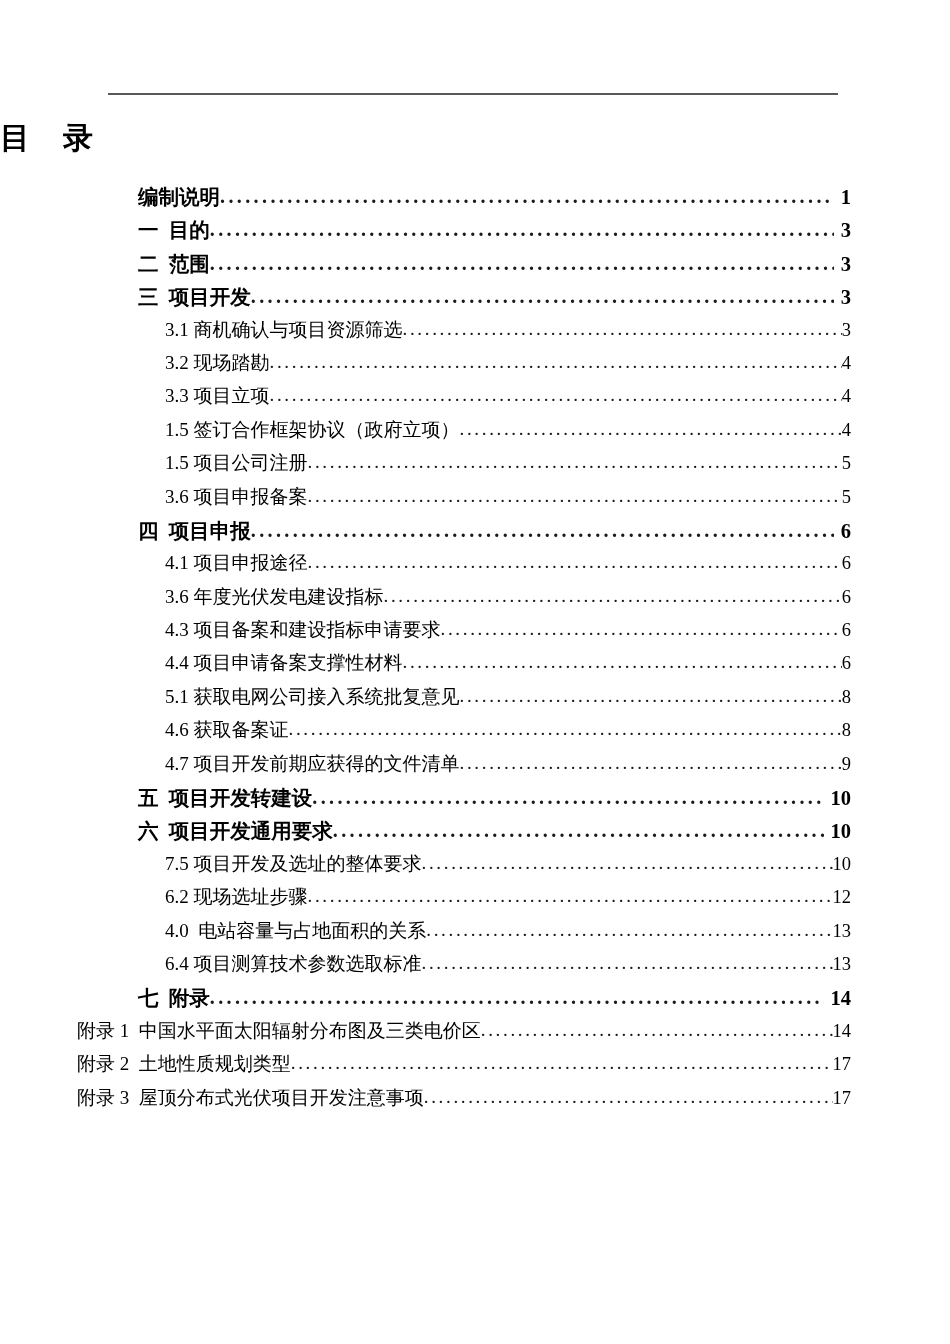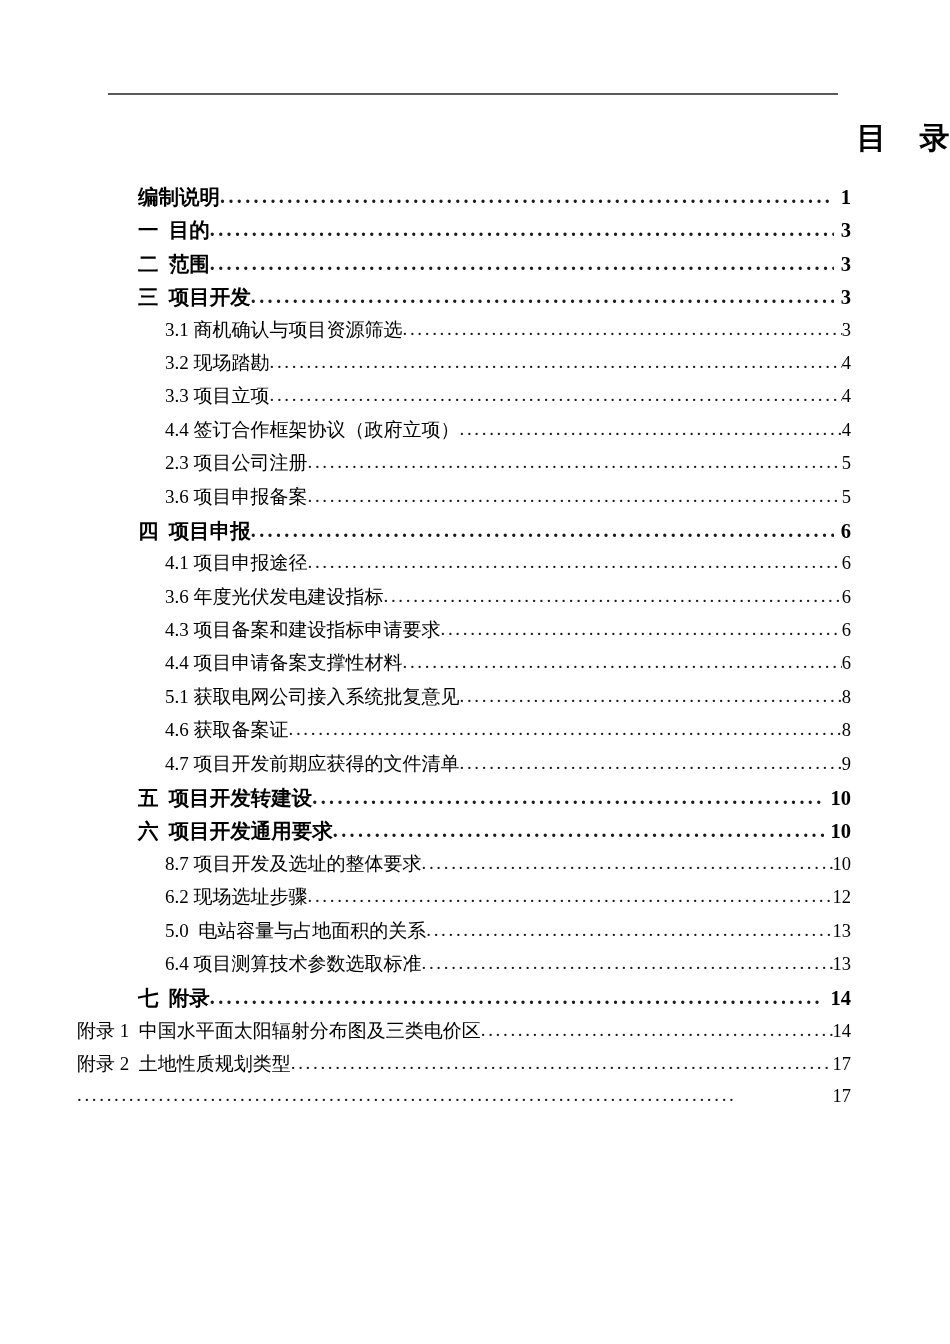--- a/index.html
+++ b/index.html
@@ -26,21 +26,21 @@
     height: 2px;
     background: #595959;
   }
 
   
   .toc-title {
     position: absolute;
     left: 0;
     top: 118px;
     width: 950px;
-    text-align: right;
+    text-align: left;
     font-size: 30px;
     font-weight: bold;
     letter-spacing: 0.02em;
     line-height: 40px;
     white-space: pre;
   }
 
   
   .toc-list {
     position: absolute;
@@ -131,36 +131,36 @@
   <div class="toc-title">目    录</div>
 
   <div class="toc-list" id="toc-list">
       <div class="toc-entry lvl1"><span class="label">编制说明</span><span class="leader">.........................................................................................</span><span class="page-no">1</span></div>
       <div class="toc-entry lvl1"><span class="label">一  目的</span><span class="leader">.........................................................................................</span><span class="page-no">3</span></div>
       <div class="toc-entry lvl1"><span class="label">二  范围</span><span class="leader">.........................................................................................</span><span class="page-no">3</span></div>
       <div class="toc-entry lvl1"><span class="label">三  项目开发</span><span class="leader">.........................................................................................</span><span class="page-no">3</span></div>
       <div class="toc-entry lvl2"><span class="label">3.1 商机确认与项目资源筛选</span><span class="leader">.........................................................................................</span><span class="page-no">3</span></div>
       <div class="toc-entry lvl2"><span class="label">3.2 现场踏勘</span><span class="leader">.........................................................................................</span><span class="page-no">4</span></div>
       <div class="toc-entry lvl2"><span class="label">3.3 项目立项</span><span class="leader">.........................................................................................</span><span class="page-no">4</span></div>
-      <div class="toc-entry lvl2"><span class="label">4.4 签订合作框架协议（政府立项）</span><span class="leader">.........................................................................................</span><span class="page-no">4</span></div>
-      <div class="toc-entry lvl2"><span class="label">2.3 项目公司注册</span><span class="leader">.........................................................................................</span><span class="page-no">5</span></div>
+      <div class="toc-entry lvl2"><span class="label">1.5 签订合作框架协议（政府立项）</span><span class="leader">.........................................................................................</span><span class="page-no">4</span></div>
+      <div class="toc-entry lvl2"><span class="label">1.5 项目公司注册</span><span class="leader">.........................................................................................</span><span class="page-no">5</span></div>
       <div class="toc-entry lvl2"><span class="label">3.6 项目申报备案</span><span class="leader">.........................................................................................</span><span class="page-no">5</span></div>
       <div class="toc-entry lvl1"><span class="label">四  项目申报</span><span class="leader">.........................................................................................</span><span class="page-no">6</span></div>
       <div class="toc-entry lvl2"><span class="label">4.1 项目申报途径</span><span class="leader">.........................................................................................</span><span class="page-no">6</span></div>
       <div class="toc-entry lvl2"><span class="label">3.6 年度光伏发电建设指标</span><span class="leader">.........................................................................................</span><span class="page-no">6</span></div>
       <div class="toc-entry lvl2"><span class="label">4.3 项目备案和建设指标申请要求</span><span class="leader">.........................................................................................</span><span class="page-no">6</span></div>
       <div class="toc-entry lvl2"><span class="label">4.4 项目申请备案支撑性材料</span><span class="leader">.........................................................................................</span><span class="page-no">6</span></div>
       <div class="toc-entry lvl2"><span class="label">5.1 获取电网公司接入系统批复意见</span><span class="leader">.........................................................................................</span><span class="page-no">8</span></div>
       <div class="toc-entry lvl2"><span class="label">4.6 获取备案证</span><span class="leader">.........................................................................................</span><span class="page-no">8</span></div>
       <div class="toc-entry lvl2"><span class="label">4.7 项目开发前期应获得的文件清单</span><span class="leader">.........................................................................................</span><span class="page-no">9</span></div>
       <div class="toc-entry lvl1"><span class="label">五  项目开发转建设</span><span class="leader">.........................................................................................</span><span class="page-no">10</span></div>
       <div class="toc-entry lvl1"><span class="label">六  项目开发通用要求</span><span class="leader">.........................................................................................</span><span class="page-no">10</span></div>
-      <div class="toc-entry lvl2"><span class="label">8.7 项目开发及选址的整体要求</span><span class="leader">.........................................................................................</span><span class="page-no">10</span></div>
+      <div class="toc-entry lvl2"><span class="label">7.5 项目开发及选址的整体要求</span><span class="leader">.........................................................................................</span><span class="page-no">10</span></div>
       <div class="toc-entry lvl2"><span class="label">6.2 现场选址步骤</span><span class="leader">.........................................................................................</span><span class="page-no">12</span></div>
-      <div class="toc-entry lvl2"><span class="label">5.0  电站容量与占地面积的关系</span><span class="leader">.........................................................................................</span><span class="page-no">13</span></div>
+      <div class="toc-entry lvl2"><span class="label">4.0  电站容量与占地面积的关系</span><span class="leader">.........................................................................................</span><span class="page-no">13</span></div>
       <div class="toc-entry lvl2"><span class="label">6.4 项目测算技术参数选取标准</span><span class="leader">.........................................................................................</span><span class="page-no">13</span></div>
       <div class="toc-entry lvl1"><span class="label">七  附录</span><span class="leader">.........................................................................................</span><span class="page-no">14</span></div>
       <div class="toc-entry lvlapp"><span class="label">附录 1  中国水平面太阳辐射分布图及三类电价区</span><span class="leader">.........................................................................................</span><span class="page-no">14</span></div>
       <div class="toc-entry lvlapp"><span class="label">附录 2  土地性质规划类型</span><span class="leader">.........................................................................................</span><span class="page-no">17</span></div>
-      <div class="toc-entry lvlapp"><span class="leader">.........................................................................................</span><span class="page-no">17</span></div>
+      <div class="toc-entry lvlapp"><span class="label">附录 3  屋顶分布式光伏项目开发注意事项</span><span class="leader">.........................................................................................</span><span class="page-no">17</span></div>
     </div>
 
 </div>
 
 </body></html>

